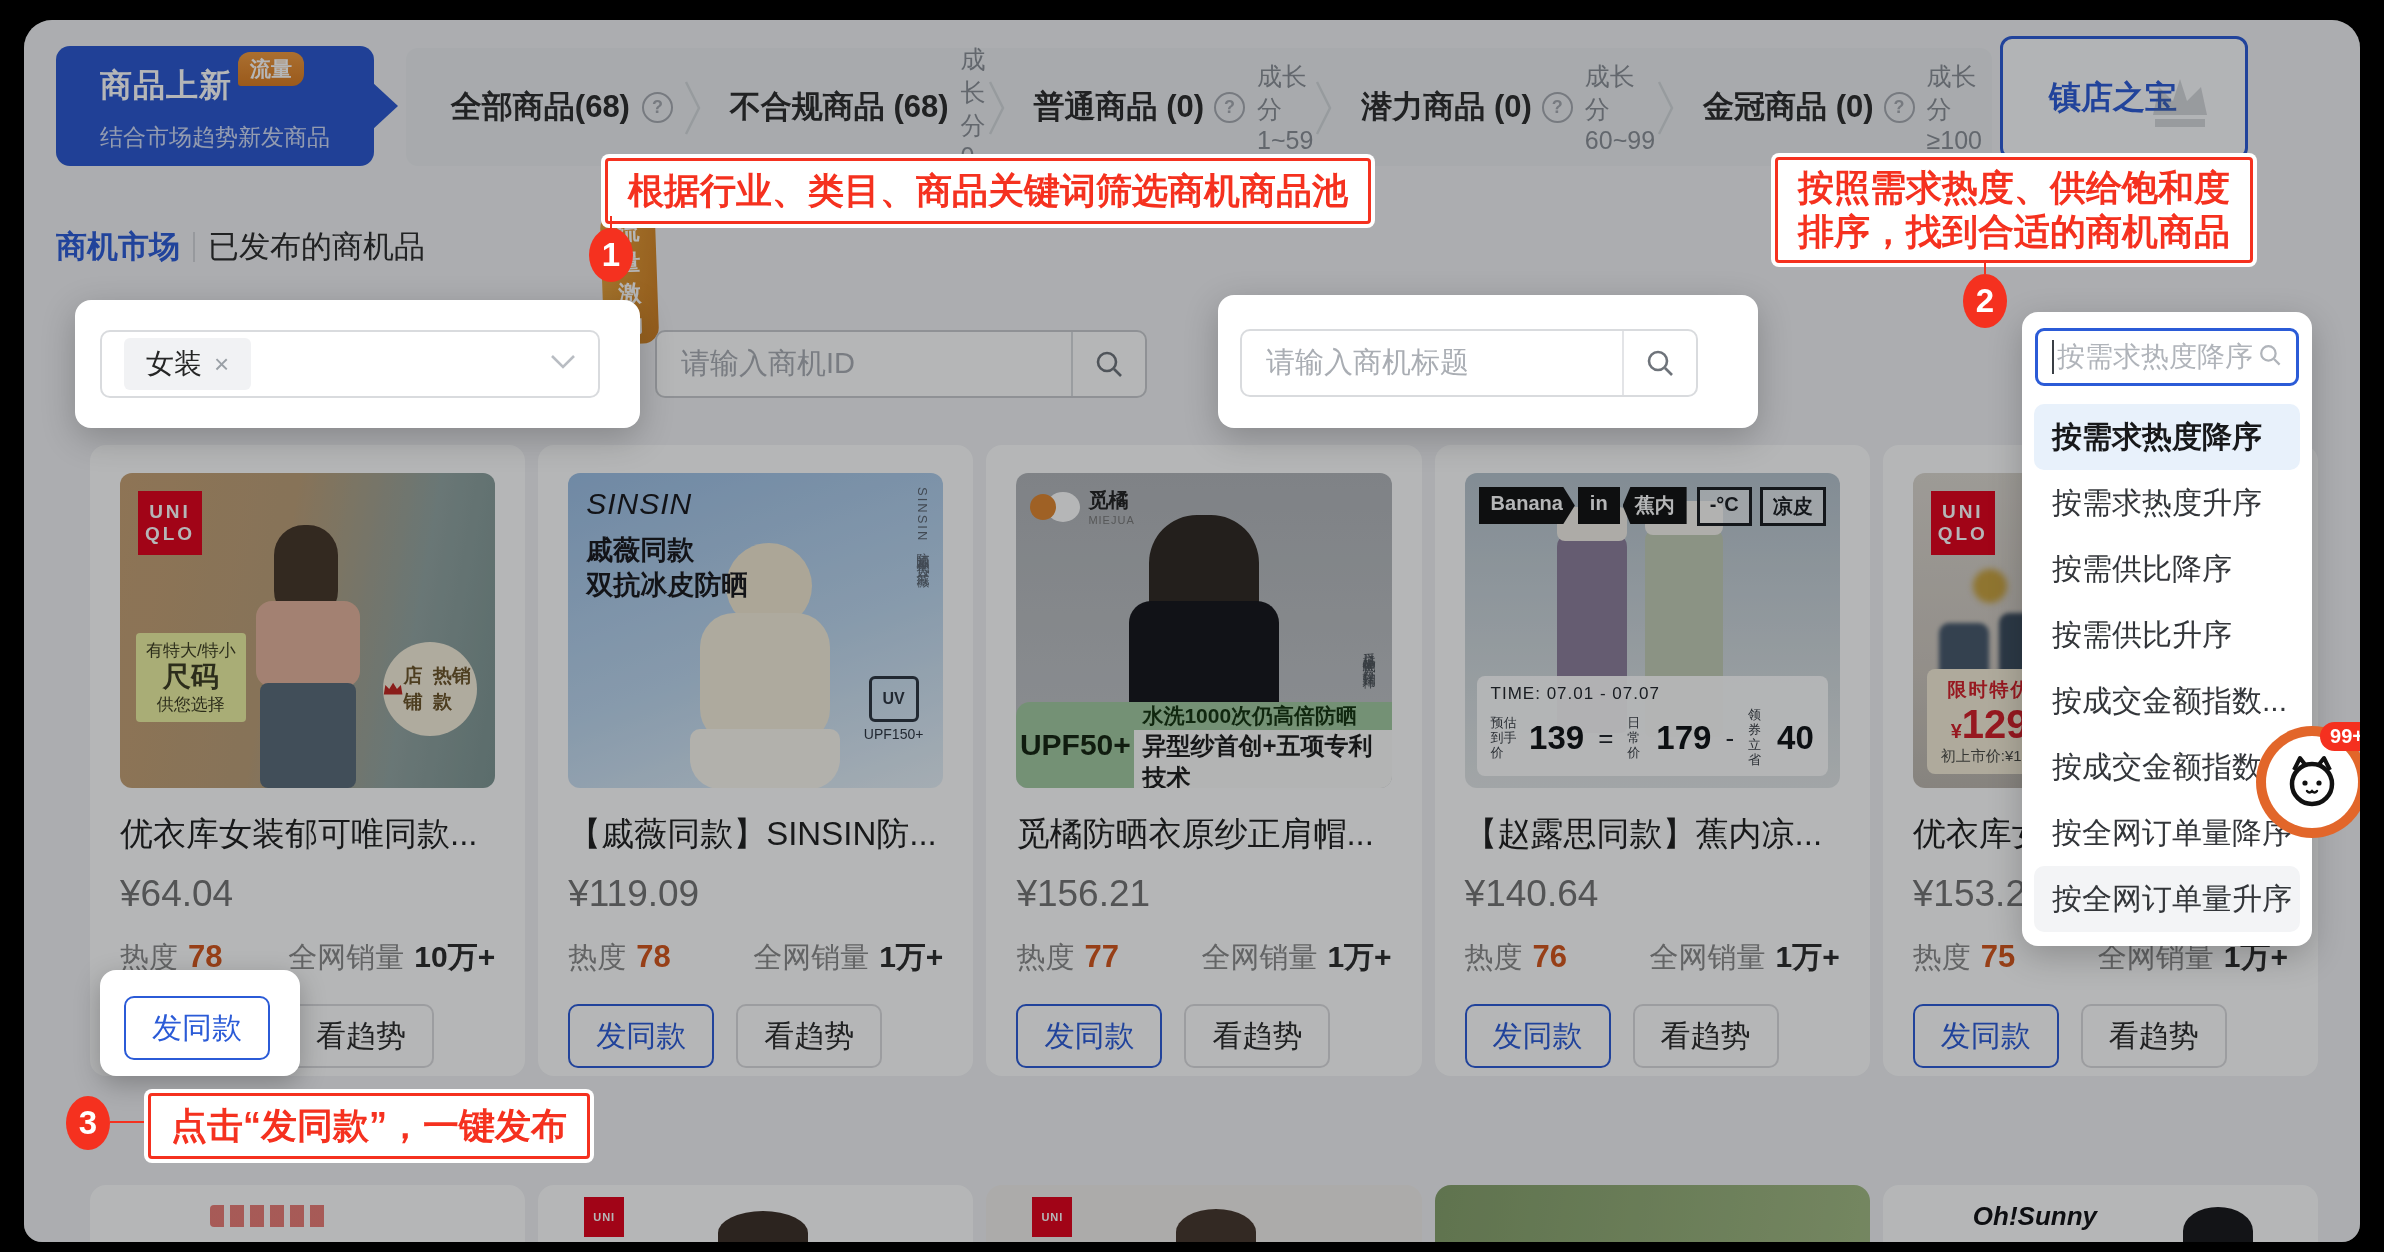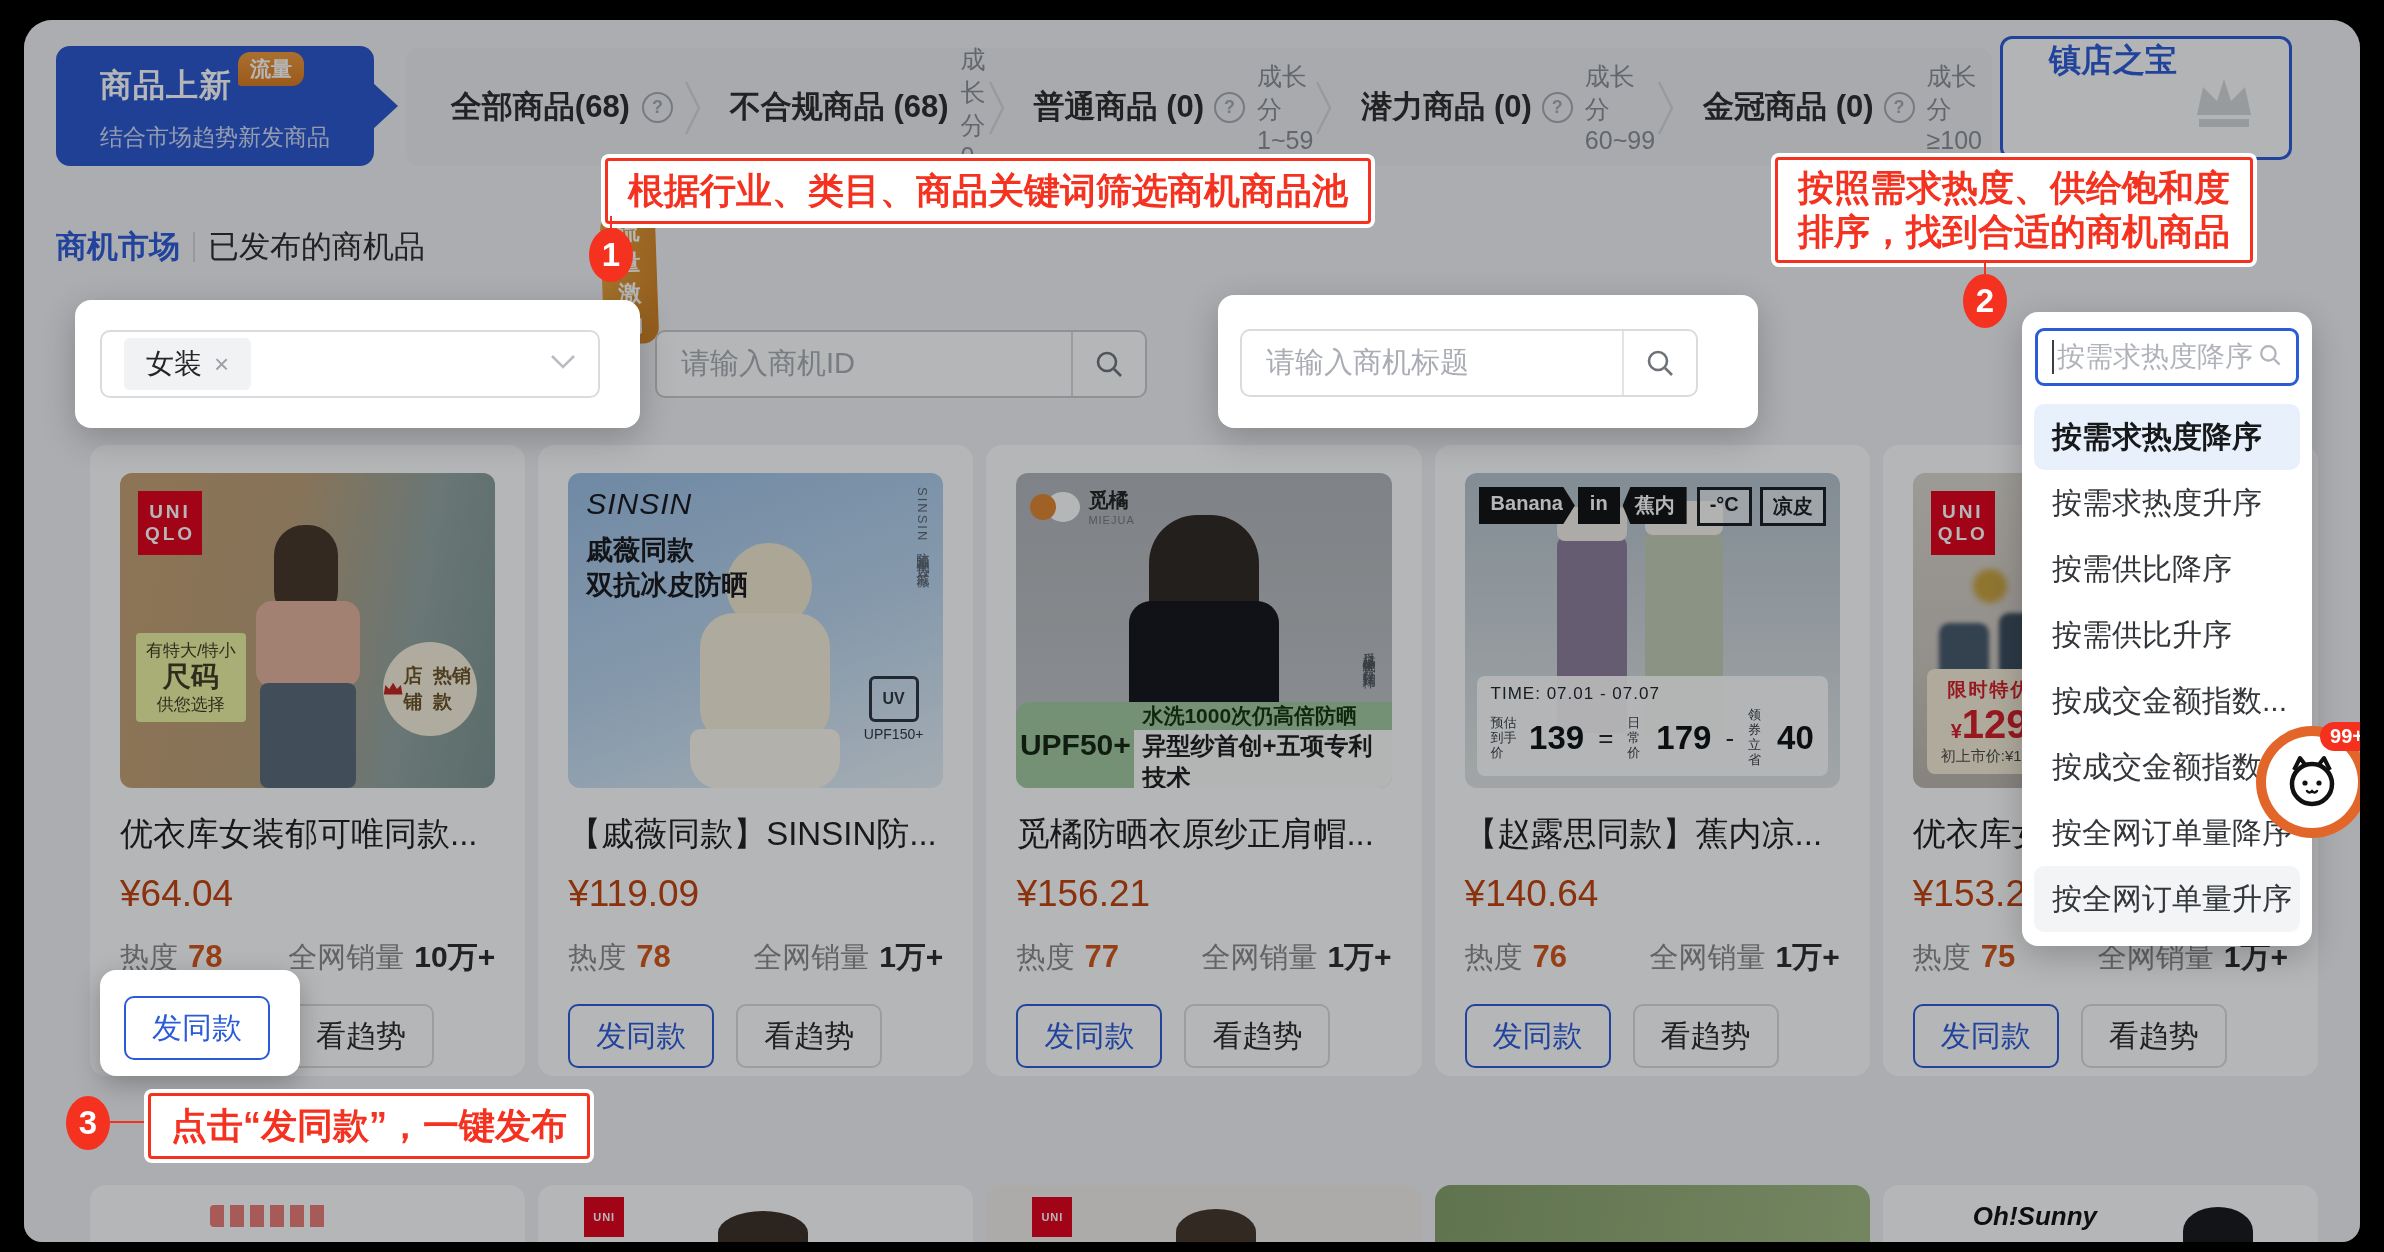--- a/index.html
+++ b/index.html
@@ -23,22 +23,22 @@
             border-radius:12px;display:flex;align-items:center;z-index:1}
   .tabitem{flex:1;height:100%;display:flex;flex-direction:row;justify-content:center;gap:12px;
            padding:0 10px 0 36px;box-sizing:border-box;cursor:pointer}
   .tabitem .lbl{font-size:31px;font-weight:600;color:#2b2b2b;display:flex;align-items:center;gap:10px;white-space:nowrap}
   .tabitem .sub{font-size:25px;color:#8a8f96;display:flex;align-items:center;gap:8px}
   .qmark{display:inline-flex;align-items:center;justify-content:center;width:27px;height:27px;border:2px solid #a6aab0;
          border-radius:50%;color:#a6aab0;font-size:18px;font-weight:700;flex:0 0 auto}
   .tabdiv{width:2px;height:74px;position:relative;flex:0 0 auto}
   .tabdiv svg{position:absolute;left:-8px;top:10px}
 
-  .tab-treasure{position:absolute;left:1976px;top:16px;width:292px;height:124px;background:#fbfcfe;
-           border:3px solid #2b5bd7;border-radius:12px;box-sizing:border-box;display:flex;align-items:flex-start;z-index:2}
+  .tab-treasure{position:absolute;left:1976px;top:16px;width:248px;height:124px;background:#fbfcfe;
+           border:3px solid #2b5bd7;border-radius:12px;box-sizing:border-box;display:flex;align-items:center;z-index:2}
   .tab-treasure .lbl{font-size:32px;font-weight:700;color:#2b5bd7;margin-left:46px}
   .tab-treasure svg{position:absolute;right:30px;top:28px;opacity:.25}
 
   
   .subnav{position:absolute;left:32px;top:206px;display:flex;align-items:center;gap:13px;z-index:1}
   .subnav .market{font-size:31px;font-weight:700;color:#2b5bd7}
   .subnav .sep{width:2px;height:30px;background:#d4d6da}
   .subnav .pub{font-size:31px;color:#2b2b2b}
   .pill-incentive{position:absolute;left:394px;top:-14px;background:linear-gradient(100deg,#eaa63c,#d07f22);
            color:#fff;font-size:23px;font-weight:700;padding:4px 16px;border-radius:16px 16px 16px 4px;transform:rotate(-2deg)}
@@ -85,21 +85,21 @@
   .co-box.three{left:124px;top:1073px;font-size:36px;line-height:48px;white-space:nowrap}
   .co-line{position:absolute;background:#f5311f;z-index:30}
   .co-num{position:absolute;width:44px;height:54px;background:#f5311f;border-radius:50%;color:#fff;font-size:33px;
           font-weight:700;display:flex;align-items:center;justify-content:center;z-index:31}
 
   
   .grid{position:absolute;left:66px;top:425px;width:2228px;display:grid;grid-template-columns:repeat(5,1fr);gap:13px;z-index:1}
   .card{background:#fff;border-radius:16px;padding:28px 30px 30px;box-sizing:border-box;height:631px;position:relative}
   .pimg{position:relative;width:100%;height:315px;border-radius:12px;overflow:hidden}
   .ptitle{margin-top:24px;font-size:33px;font-weight:500;color:#1f1f1f;white-space:nowrap;overflow:hidden}
-  .pprice{margin-top:16px;font-size:37px;font-weight:500;color:#c2410c}
+  .pprice{margin-top:16px;font-size:37px;font-weight:500;color:#737373}
   .pmeta{margin-top:22px;display:flex;align-items:baseline;font-size:29px;color:#8a8a8a;gap:10px}
   .pmeta .heat{font-size:31px;font-weight:700;color:#d4551a}
   .pmeta .sl{margin-left:auto}
   .pmeta .sv{font-size:30px;font-weight:700;color:#2b2b2b}
   .pbtns{margin-top:26px;display:flex;gap:22px}
   .btn{width:146px;height:64px;border-radius:10px;display:flex;align-items:center;justify-content:center;
        font-size:30px;box-sizing:border-box;cursor:pointer;background:#fff}
   .btn.publish{border:2px solid #2b5bd7;color:#2b5bd7;font-weight:500}
   .btn.trend{border:2px solid #dcdcde;color:#2b2b2b}
 

